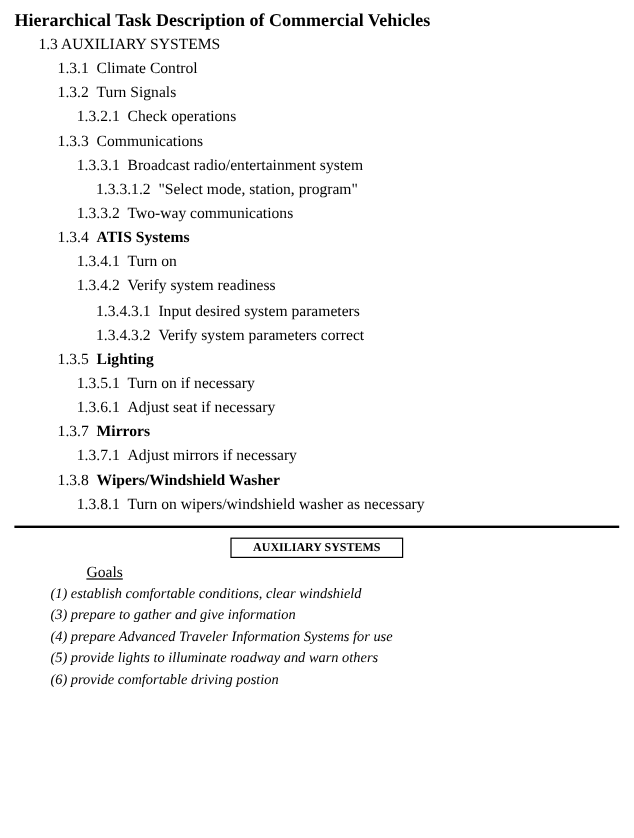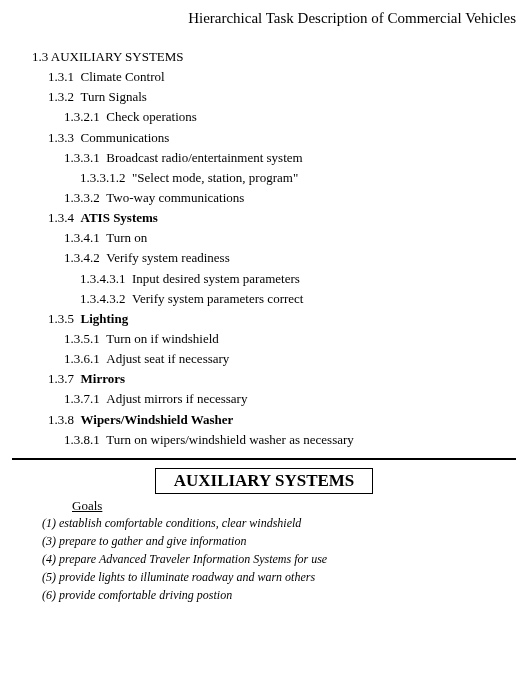--- a/index.html
+++ b/index.html
@@ -9,24 +9,24 @@
       background: #fff;
       width: 528px;
       min-height: 698px;
       overflow-x: hidden;
     }
     .page {
       width: 528px;
       padding: 10px 12px;
     }
     .main-title {
-      text-align: right;
+      text-align: left;
       font-size: 15px;
-      font-weight: normal;
-      margin-bottom: 20px;
+      font-weight: bold;
+      margin-bottom: 0;
     }
     .outline {
       line-height: 1.55;
     }
     .outline .l0 { margin-left: 20px; }
     .outline .l1 { margin-left: 36px; }
     .outline .l2 { margin-left: 52px; }
     .outline .l3 { margin-left: 68px; }
     .bold { font-weight: bold; }
 
@@ -34,21 +34,21 @@
       border: none;
       border-top: 2px solid #000;
       margin: 8px 0;
     }
 
     
     .aux-box {
       border: 1px solid #000;
       display: inline-block;
       padding: 2px 18px;
-      font-size: 17px;
+      font-size: 10px;
       font-weight: bold;
       margin: 6px auto 0 auto;
       display: block;
       width: fit-content;
       margin-left: auto;
       margin-right: auto;
     }
 
     .goals-section {
       margin-top: 4px;
@@ -86,21 +86,21 @@
       <div class="l1"><span>1.3.3&nbsp;&nbsp;<span>Communications</span></span></div>
       <div class="l2"><span>1.3.3.1&nbsp;&nbsp;<span>Broadcast radio/entertainment system</span></span></div>
       <div class="l3"><span>1.3.3.1.2&nbsp;&nbsp;<span>"Select mode, station, program"</span></span></div>
       <div class="l2"><span>1.3.3.2&nbsp;&nbsp;<span>Two-way communications</span></span></div>
       <div class="l1"><span>1.3.4&nbsp;&nbsp;<span class="bold">ATIS Systems</span></span></div>
       <div class="l2"><span>1.3.4.1&nbsp;&nbsp;<span>Turn on</span></span></div>
       <div class="l2"><span>1.3.4.2&nbsp;&nbsp;<span>Verify system readiness</span></span></div>
       <div class="l3"><span>1.3.4.3.1&nbsp;&nbsp;<span>Input desired system parameters</span></span></div>
       <div class="l3"><span>1.3.4.3.2&nbsp;&nbsp;<span>Verify system parameters correct</span></span></div>
       <div class="l1"><span>1.3.5&nbsp;&nbsp;<span class="bold">Lighting</span></span></div>
-      <div class="l2"><span>1.3.5.1&nbsp;&nbsp;<span>Turn on if windshield</span></span></div>
+      <div class="l2"><span>1.3.5.1&nbsp;&nbsp;<span>Turn on if necessary</span></span></div>
       <div class="l2"><span>1.3.6.1&nbsp;&nbsp;<span>Adjust seat if necessary</span></span></div>
       <div class="l1"><span>1.3.7&nbsp;&nbsp;<span class="bold">Mirrors</span></span></div>
       <div class="l2"><span>1.3.7.1&nbsp;&nbsp;<span>Adjust mirrors if necessary</span></span></div>
       <div class="l1"><span>1.3.8&nbsp;&nbsp;<span class="bold">Wipers/Windshield Washer</span></span></div>
       <div class="l2"><span>1.3.8.1&nbsp;&nbsp;<span>Turn on wipers/windshield washer as necessary</span></span></div>
     </div>
 
   <hr class="divider">
 
   <div class="aux-box">AUXILIARY SYSTEMS</div>

